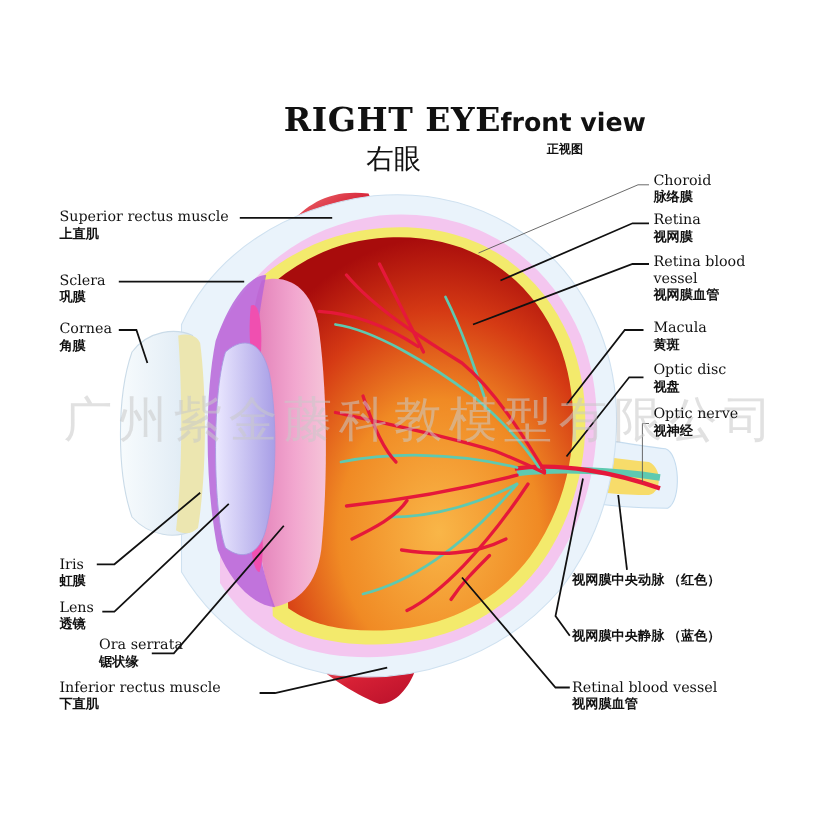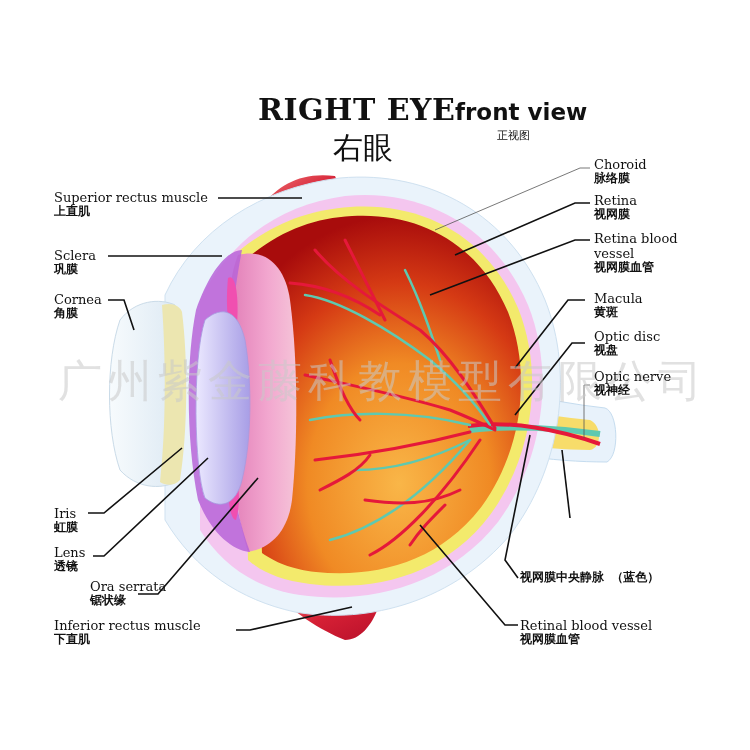--- a/index.html
+++ b/index.html
@@ -4,26 +4,26 @@
   <style>
     html, body { margin: 0; padding: 0; background: #ffffff; }
     body { width: 750px; height: 750px; position: relative; overflow: hidden;
            font-family: "DejaVu Serif", serif; }
     .canvas { position: absolute; left: 0; top: 0; width: 750px; height: 750px; }
     .title-main { position: absolute; left: 258px; top: 92px; font-family: "DejaVu Serif", serif;
                   font-weight: bold; font-size: 30px; color: #111; letter-spacing: 0.5px; white-space: nowrap; }
     .title-sub { position: absolute; left: 455px; top: 99px; font-family: "DejaVu Sans", sans-serif;
                  font-weight: bold; font-size: 23px; color: #111; white-space: nowrap; }
     .title-cn { position: absolute; left: 333px; top: 128px; font-family: "DejaVu Sans", sans-serif;
-                font-size: 30px; color: #111; }
+                font-size: 25px; color: #111; }
     .title-sub-cn { position: absolute; left: 497px; top: 128px; font-family: "DejaVu Sans", sans-serif;
-                    font-weight: normal; font-size: 11px; color: #111; text-align: center; }
+                    font-weight: bold; font-size: 11px; color: #111; text-align: center; }
     .label { position: absolute; white-space: nowrap; line-height: 1.15; }
     .label .en { display: block; font-family: "DejaVu Serif", serif; font-weight: normal; font-size: 13px; color: #111; }
-    .label .cn { display: block; font-family: Liberation Mono, monospace; font-weight: bold; font-size: 12px; color: #111; }
+    .label .cn { display: block; font-family: Liberation Serif, serif; font-weight: bold; font-size: 12px; color: #111; }
     .watermark { position: absolute; left: 58px; top: 352px; font-family: "DejaVu Sans", sans-serif;
                  font-size: 44px; color: rgba(200,200,200,0.55); letter-spacing: 6px; white-space: nowrap; pointer-events: none; }
   </style>
 </head>
 <body>
 
 <svg class="canvas" width="750" height="750" viewBox="0 0 750 750" xmlns="http://www.w3.org/2000/svg">
   <defs>
     <radialGradient id="vitGrad" cx="0.55" cy="0.75" r="0.75">
       <stop offset="0" stop-color="#f9b648"></stop>
@@ -180,20 +180,21 @@
 </div>
 <div class="label" style="left:594px; top:330px;">
   <span class="en">Optic disc</span>
   <span class="cn">视盘</span>
 </div>
 <div class="label" style="left:594px; top:370px;">
   <span class="en">Optic nerve</span>
   <span class="cn">视神经</span>
 </div>
 <div class="label" style="left:520px; top:521px;">
+  <span class="cn">视网膜中央动脉 （红色）</span>
 </div>
 <div class="label" style="left:520px; top:572px;">
   <span class="cn">视网膜中央静脉 （蓝色）</span>
 </div>
 <div class="label" style="left:520px; top:619px;">
   <span class="en">Retinal blood vessel</span>
   <span class="cn">视网膜血管</span>
 </div>
 
 </body></html>

